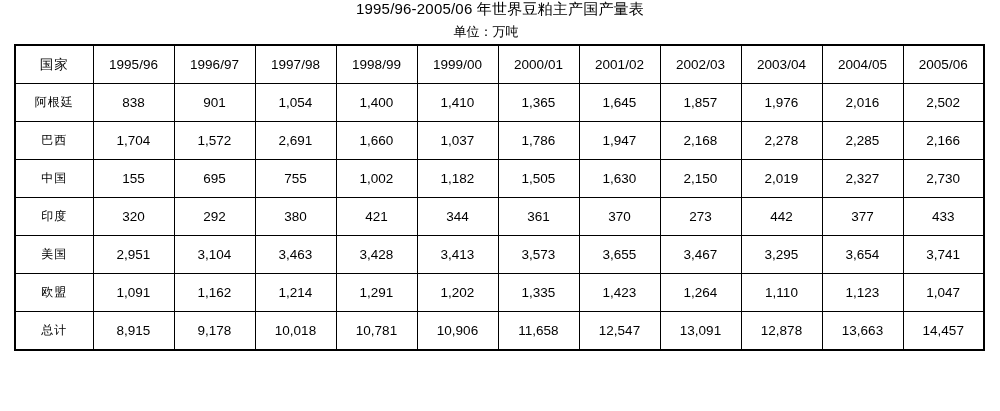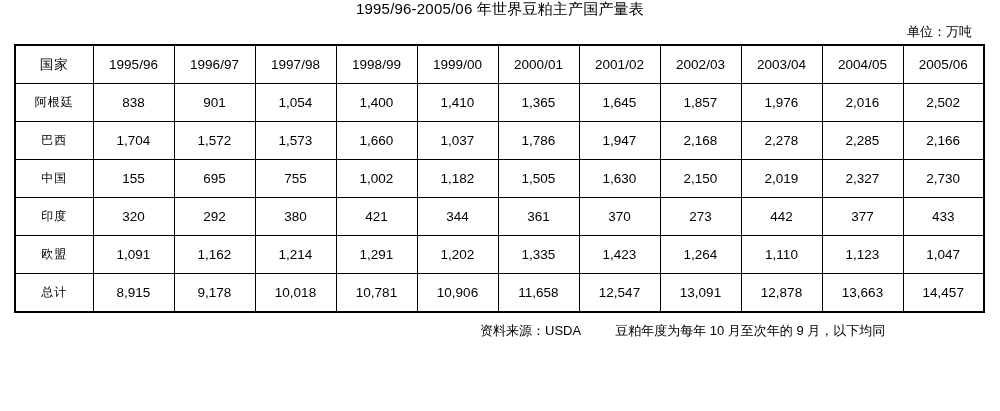--- a/index.html
+++ b/index.html
@@ -20,21 +20,21 @@
     height: 411px;
     box-sizing: border-box;
   }
   .doc-title {
     text-align: center;
     font-size: 15px;
     line-height: 18px;
     letter-spacing: 0.2px;
   }
   .unit-line {
-    text-align: right;
+    text-align: center;
     font-size: 13px;
     line-height: 16px;
     padding-right: 28px;
     padding-top: 6px;
   }
   .table-wrap {
     padding: 4px 14px 0 14px;
   }
   table.data-table {
     border-collapse: collapse;
@@ -121,21 +121,21 @@
             <td>1,645</td>
             <td>1,857</td>
             <td>1,976</td>
             <td>2,016</td>
             <td>2,502</td>
           </tr>
           <tr>
             <td class="rowhead">巴西</td>
             <td>1,704</td>
             <td>1,572</td>
-            <td>1,573</td>
+            <td>2,691</td>
             <td>1,660</td>
             <td>1,037</td>
             <td>1,786</td>
             <td>1,947</td>
             <td>2,168</td>
             <td>2,278</td>
             <td>2,285</td>
             <td>2,166</td>
           </tr>
           <tr>
@@ -160,20 +160,34 @@
             <td>421</td>
             <td>344</td>
             <td>361</td>
             <td>370</td>
             <td>273</td>
             <td>442</td>
             <td>377</td>
             <td>433</td>
           </tr>
           <tr>
+            <td class="rowhead">美国</td>
+            <td>2,951</td>
+            <td>3,104</td>
+            <td>3,463</td>
+            <td>3,428</td>
+            <td>3,413</td>
+            <td>3,573</td>
+            <td>3,655</td>
+            <td>3,467</td>
+            <td>3,295</td>
+            <td>3,654</td>
+            <td>3,741</td>
+          </tr>
+          <tr>
             <td class="rowhead">欧盟</td>
             <td>1,091</td>
             <td>1,162</td>
             <td>1,214</td>
             <td>1,291</td>
             <td>1,202</td>
             <td>1,335</td>
             <td>1,423</td>
             <td>1,264</td>
             <td>1,110</td>
@@ -191,17 +205,14 @@
             <td>12,547</td>
             <td>13,091</td>
             <td>12,878</td>
             <td>13,663</td>
             <td>14,457</td>
           </tr>
         </tbody>
     </table>
   </div>
 
-  <div class="footer">
-    <span>资料来源：USDA</span><span class="gap"></span><span>豆粕年度为每年 10 月至次年的 9 月，以下均同</span>
-  </div>
 
 </div>
 
 </body></html>

